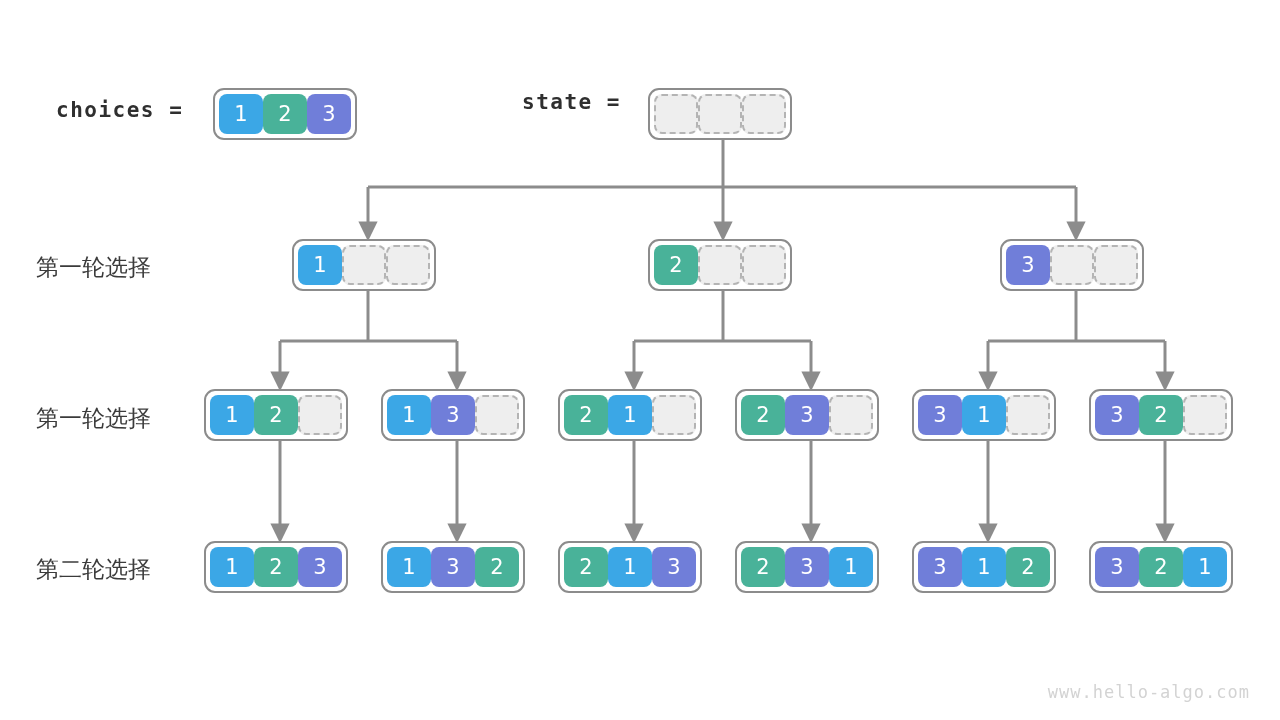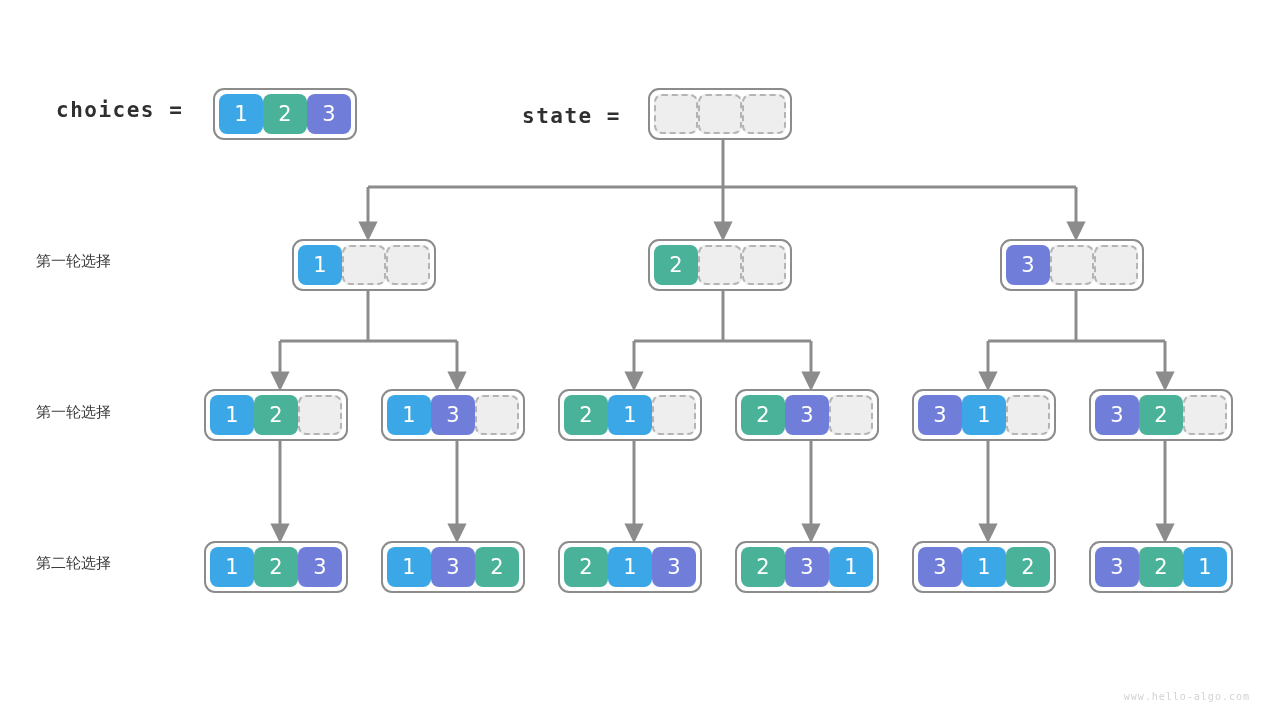--- a/index.html
+++ b/index.html
@@ -36,30 +36,30 @@
     font-family: "DejaVu Sans Mono", "Liberation Mono", monospace;
     font-weight: bold;
     font-size: 21px;
     letter-spacing: 1.5px;
     color: #2f2f2f;
     white-space: nowrap;
   }
   .row-label {
     position: absolute;
     font-family: "DejaVu Sans", "Liberation Sans", sans-serif;
-    font-size: 15px;
+    font-size: 23px;
     color: #3b3b3b;
     white-space: nowrap;
   }
   .watermark {
     position: absolute;
     right: 30px;
     bottom: 18px;
     font-family: "DejaVu Sans Mono", "Liberation Mono", monospace;
-    font-size: 10px;
+    font-size: 17px;
     letter-spacing: 1px;
     color: #d3d3d3;
     white-space: nowrap;
   }
   
   .node {
     position: absolute;
     display: inline-flex;
     align-items: center;
     box-sizing: border-box;
@@ -130,21 +130,21 @@
       <path d="M457,440 L457,533" marker-end="url(#arrow)"></path>
       <path d="M634,440 L634,533" marker-end="url(#arrow)"></path>
       <path d="M811,440 L811,533" marker-end="url(#arrow)"></path>
       <path d="M988,440 L988,533" marker-end="url(#arrow)"></path>
       <path d="M1165,440 L1165,533" marker-end="url(#arrow)"></path>
     </g>
   </svg>
 
   <div class="mono-label" style="left:56px; top:98px;">choices =</div>
 
-  <div class="mono-label" style="left:522px; top:104px;">state =</div>
+  <div class="mono-label" style="left:522px; top:90px;">state =</div>
 
   <div class="row-label" style="left:36px; top:252px;">第一轮选择</div>
   <div class="row-label" style="left:36px; top:403px;">第一轮选择</div>
   <div class="row-label" style="left:36px; top:554px;">第二轮选择</div>
 
   <div class="node" style="left:213px; top:88px;">
       <div class="cell c1">1</div>
       <div class="cell c2">2</div>
       <div class="cell c3">3</div>
     </div>

